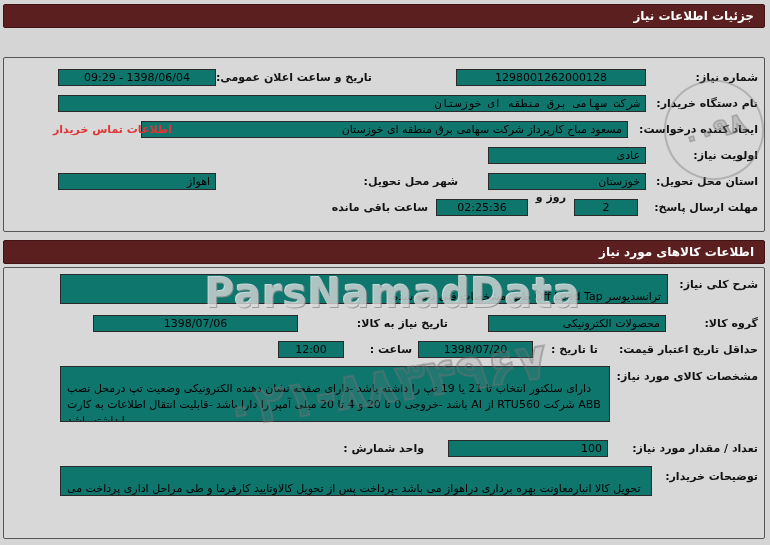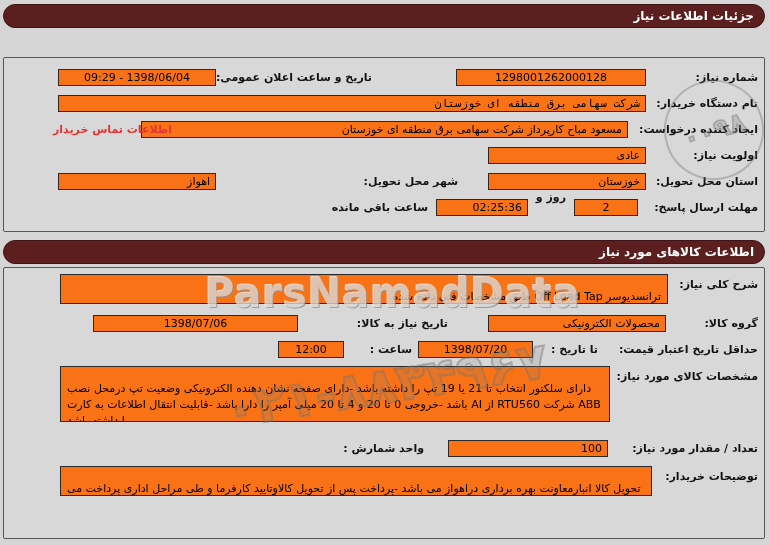--- a/index.html
+++ b/index.html
@@ -4,39 +4,39 @@
 <style>
   html,body{margin:0;padding:0;}
   .page{
     position:relative;width:770px;height:545px;overflow:hidden;
     background:#d5d5d5;
     font-family:"DejaVu Sans",sans-serif;
     direction:rtl;
   }
   .bar{
     position:absolute;left:3px;width:762px;height:24px;box-sizing:border-box;
-    background:#5c1f1f;border:1px solid #401414;border-radius:12px;
+    background:#5c1f1f;border:1px solid #401414;border-radius:2px;
     color:#fff;font-size:12px;font-weight:bold;line-height:22px;
     padding:0 10px;text-align:right;
   }
   .panel{
     position:absolute;left:3px;width:762px;box-sizing:border-box;
     background:#d8d8d8;border:1px solid #565656;border-radius:2px;
   }
   .lbl{
     position:absolute;font-size:11px;font-weight:bold;color:#121212;
     white-space:nowrap;height:17px;line-height:17px;
   }
   .link{
     position:absolute;font-size:11px;font-weight:bold;color:#e03535;
     white-space:nowrap;height:17px;line-height:17px;cursor:pointer;
   }
   .vbox{
     position:absolute;height:17px;box-sizing:border-box;
-    background:#f97316;border:1px solid #2a2a2a;
+    background:#0f766e;border:1px solid #2a2a2a;
     font-size:11px;line-height:14px;padding:1px 5px;color:#000;
     overflow:hidden;white-space:nowrap;text-align:right;
   }
   .c{text-align:center;}
   .ltr{direction:ltr;}
   .area{white-space:normal;line-height:16px;padding:14px 6px;overflow:hidden;}
   .ltrbox{direction:ltr;text-align:left;}
   .wm{position:absolute;inset:0;pointer-events:none;z-index:30;}
   .wm-brand{
     position:absolute;left:205px;top:270px;
@@ -91,21 +91,21 @@
     <div class="vbox" style="right:118px;top:89px;width:158px;">عادی</div>
 
     <span class="lbl" style="right:6px;top:115px;">استان محل تحویل:</span>
     <div class="vbox" style="right:118px;top:115px;width:158px;">خوزستان</div>
     <span class="lbl" style="right:306px;top:115px;">شهر محل تحویل:</span>
     <div class="vbox" style="right:548px;top:115px;width:158px;">اهواز</div>
 
     <span class="lbl" style="right:6px;top:141px;">مهلت ارسال پاسخ:</span>
     <div class="vbox c ltr" style="right:126px;top:141px;width:64px;">2</div>
     <span class="lbl" style="right:198px;top:131px;margin-left:39px;">روز و</span>
-    <div class="vbox c ltr" style="right:236px;top:141px;width:92px;text-align:right;">02:25:36</div>
+    <div class="vbox c ltr" style="right:236px;top:141px;width:92px;">02:25:36</div>
     <span class="lbl" style="right:336px;top:141px;">ساعت باقی مانده</span>
   </div>
 
   <div class="bar" style="top:240px;">
     <span>اطلاعات کالاهای مورد نیاز</span>
   </div>
 
   <div class="panel" style="top:267px;height:272px;">
 
     <span class="lbl" style="right:6px;top:8px;">شرح کلی نیاز:</span>

